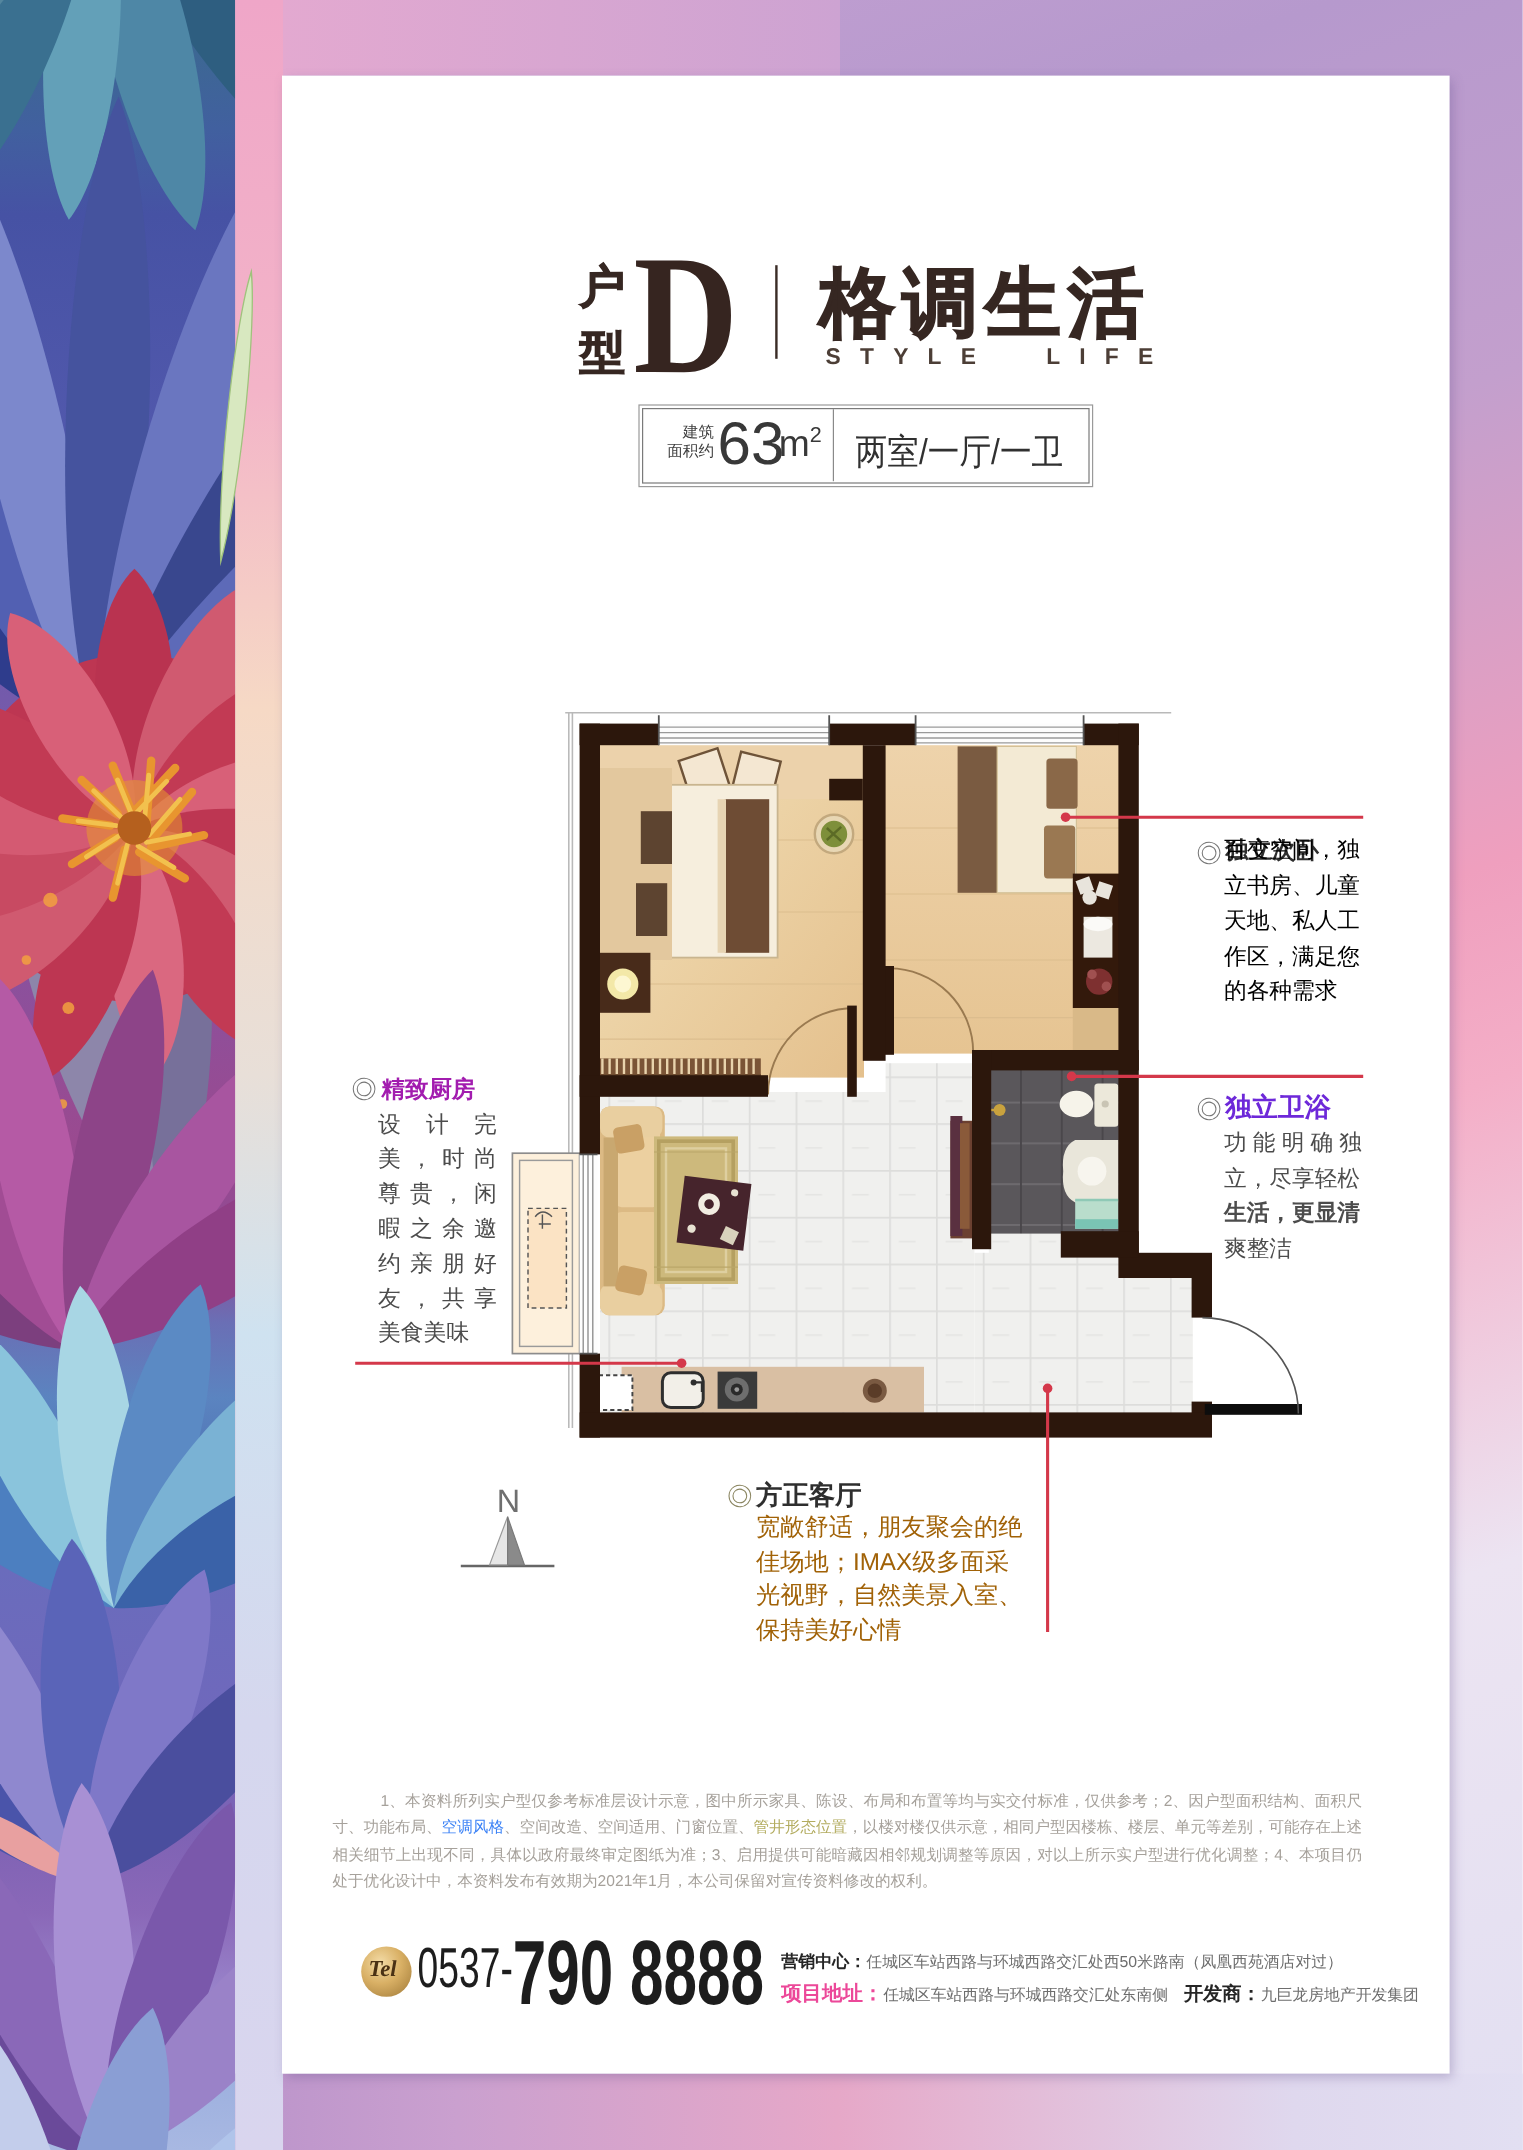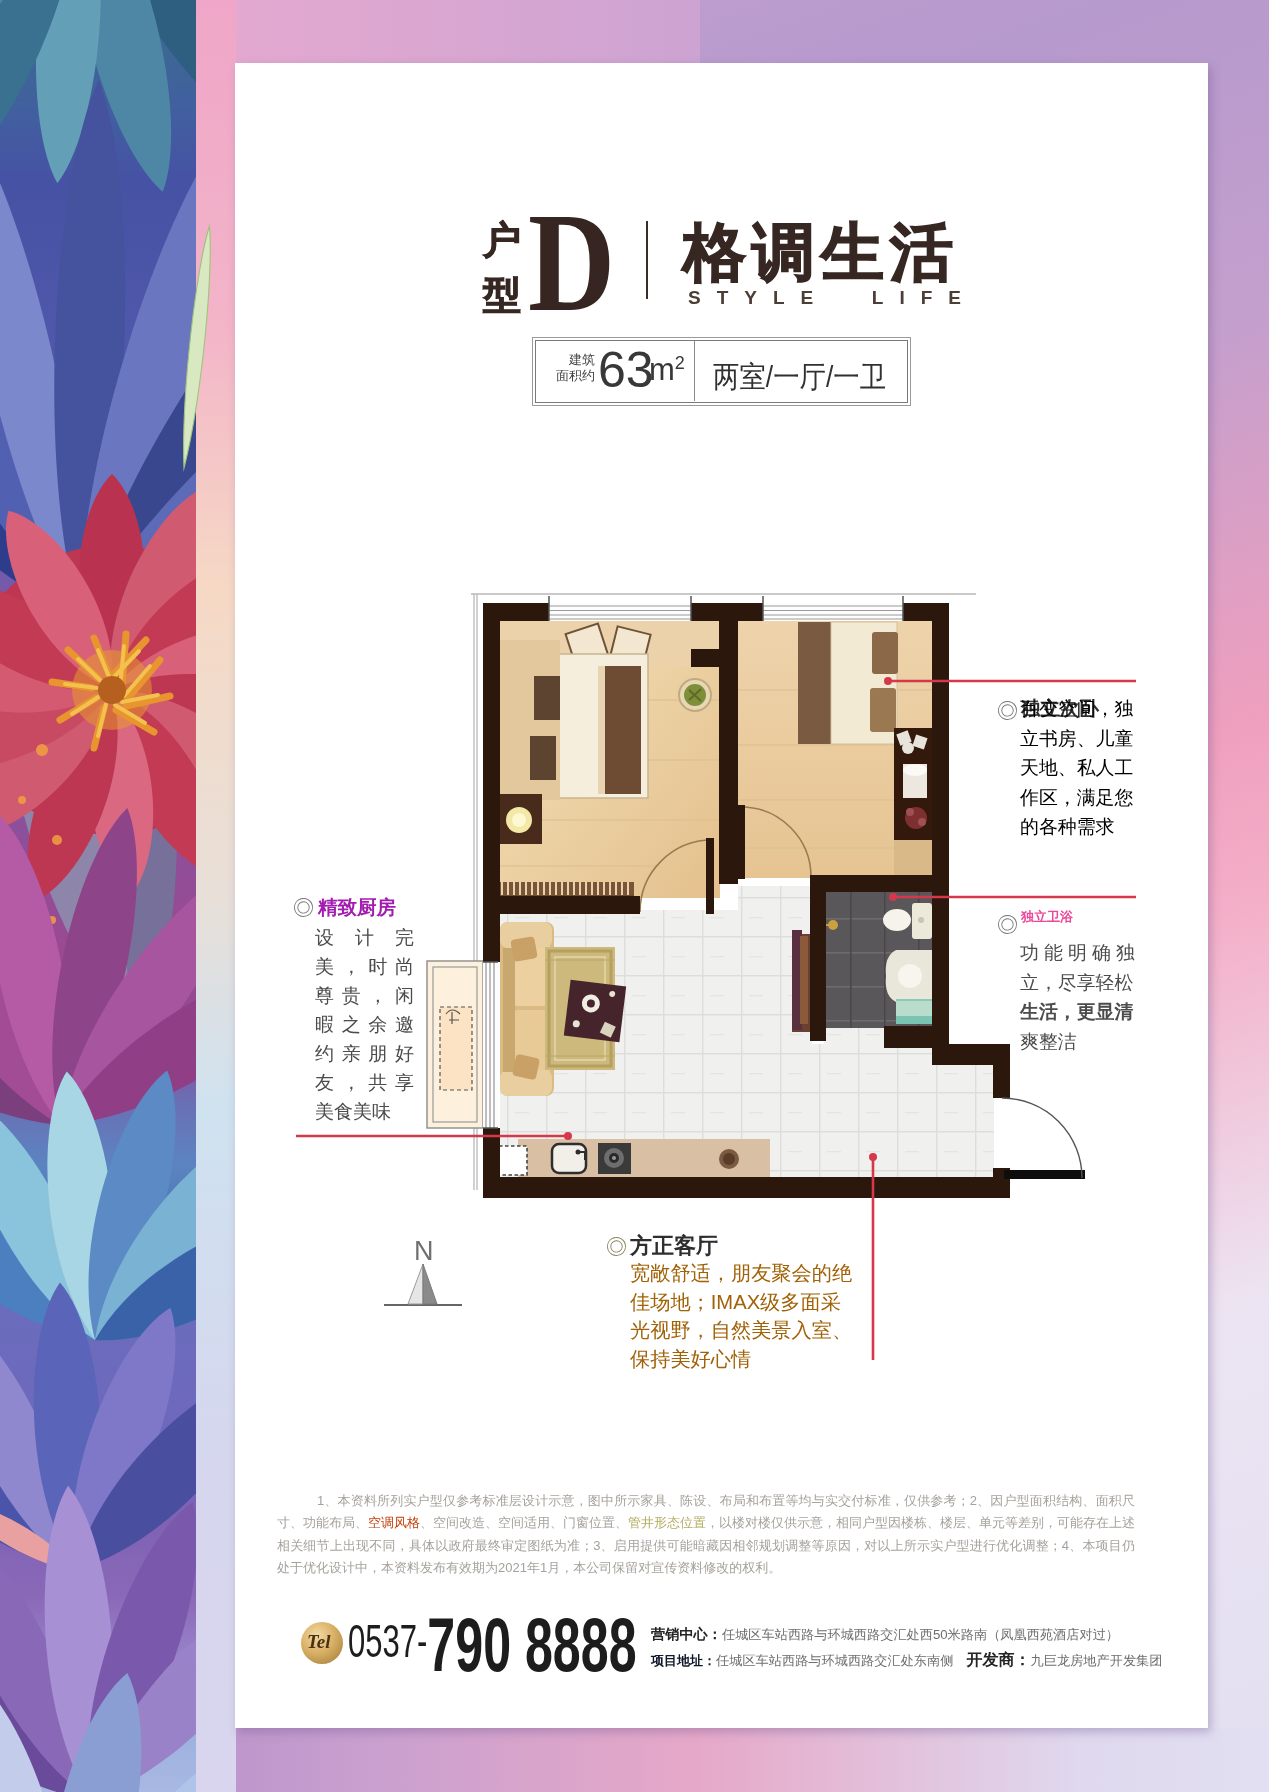--- a/index.html
+++ b/index.html
@@ -504,41 +504,41 @@
       <span>享</span>
     </div>
   <div style="height:29px;line-height:29px;">美食美味</div>
 </div>
 
 <div class="abs" style="left:997px;top:697px;width:26px;color:#777;font-size:21px;">◎</div>
 <div class="abs" style="left:1021px;top:695px;color:#2e2e2e;font-size:19.5px;font-weight:700;">独立次卧</div>
 <div class="abs" style="left:1020px;top:694px;width:115px;color:#000000;font-size:18.9px;line-height:29.5px;">百变空间，独立书房、儿童天地、私人工作区，满足您的各种需求</div>
 
 <div class="abs" style="left:997px;top:911px;width:26px;color:#777;font-size:21px;">◎</div>
-<div class="abs" style="left:1021px;top:908px;color:#ec4899;font-size:13px;font-weight:700;">独立卫浴</div>
+<div class="abs" style="left:1021px;top:908px;color:#6d28d9;font-size:22px;font-weight:700;">独立卫浴</div>
 <div class="abs" style="left:1020px;top:938px;width:115px;color:#4c4c4c;font-size:18.9px;">
   <div class="jl2">
       <span>功</span>
       <span>能</span>
       <span>明</span>
       <span>确</span>
       <span>独</span>
     </div>
   <div style="height:29.5px;line-height:29.5px;">立，尽享轻松</div>
   <div style="height:29.5px;line-height:29.5px;font-weight:bold;">生活，更显清</div>
   <div style="height:29.5px;line-height:29.5px;">爽整洁</div>
 </div>
 
 <div class="abs" style="left:606px;top:1233px;width:26px;color:#8a8560;font-size:21px;">◎</div>
 <div class="abs" style="left:630px;top:1231px;color:#2e2e2e;font-size:22px;font-weight:700;">方正客厅</div>
 <div class="abs" style="left:630px;top:1259px;width:226px;color:#a16207;font-size:20.2px;line-height:28.6px;">宽敞舒适，朋友聚会的绝佳场地；IMAX级多面采光视野，自然美景入室、保持美好心情</div>
 
 <div class="abs" style="left:277px;top:1490px;width:858px;color:#a6a19b;font-size:13px;line-height:22.4px;text-align:justify;">
-<span style="margin-left:40px;"></span>1、本资料所列实户型仅参考标准层设计示意，图中所示家具、陈设、布局和布置等均与实交付标准，仅供参考；2、因户型面积结构、面积尺寸、功能布局、<span style="color:#c2410c;margin-top:25px;">空调风格</span>、空间改造、空间适用、门窗位置、<span style="color:#b3ac60;">管井形态位置</span>，以楼对楼仅供示意，相同户型因楼栋、楼层、单元等差别，可能存在上述相关细节上出现不同，具体以政府最终审定图纸为准；3、启用提供可能暗藏因相邻规划调整等原因，对以上所示实户型进行优化调整；4、本项目仍处于优化设计中，本资料发布有效期为2021年1月，本公司保留对宣传资料修改的权利。
+<span style="margin-left:40px;"></span>1、本资料所列实户型仅参考标准层设计示意，图中所示家具、陈设、布局和布置等均与实交付标准，仅供参考；2、因户型面积结构、面积尺寸、功能布局、<span style="color:#3b82f6;margin-top:25px;">空调风格</span>、空间改造、空间适用、门窗位置、<span style="color:#b3ac60;">管井形态位置</span>，以楼对楼仅供示意，相同户型因楼栋、楼层、单元等差别，可能存在上述相关细节上出现不同，具体以政府最终审定图纸为准；3、启用提供可能暗藏因相邻规划调整等原因，对以上所示实户型进行优化调整；4、本项目仍处于优化设计中，本资料发布有效期为2021年1月，本公司保留对宣传资料修改的权利。
 </div>
 
 <div class="abs" style="left:301px;top:1622px;width:42px;height:42px;border-radius:50%;background:radial-gradient(circle at 38% 32%, #f3dba6, #d9b065 45%, #a8813e 90%);"></div>
 <div class="abs" style="left:307px;top:1631px;color:#4a3114;font-size:19px;font-weight:700;font-style:italic;font-family:'Liberation Serif',serif;">Tel</div>
 
 <div class="abs" style="left:348px;top:1601px;white-space:nowrap;transform:scaleX(.66);transform-origin:left top;color:#1d1d1d;"><span style="font-size:47px;vertical-align:14px;">0537-</span><span style="font-size:76px;font-weight:700;">790 8888</span></div>
 
 <div class="abs" style="left:651px;top:1625px;font-size:13.2px;color:#6e6e6e;white-space:nowrap;"><b style="color:#252525;font-size:14.2px;">营销中心：</b>任城区车站西路与环城西路交汇处西50米路南（凤凰西苑酒店对过）</div>
-<div class="abs" style="left:651px;top:1650px;font-size:13.2px;color:#6e6e6e;white-space:nowrap;"><b style="color:#0f172a;font-size:13px;">项目地址：</b>任城区车站西路与环城西路交汇处东南侧　<b style="color:#252525;font-size:16px;">开发商：</b>九巨龙房地产开发集团</div>
+<div class="abs" style="left:651px;top:1650px;font-size:13.2px;color:#6e6e6e;white-space:nowrap;"><b style="color:#ec4899;font-size:17px;">项目地址：</b>任城区车站西路与环城西路交汇处东南侧　<b style="color:#252525;font-size:16px;">开发商：</b>九巨龙房地产开发集团</div>
 
 </body></html>

